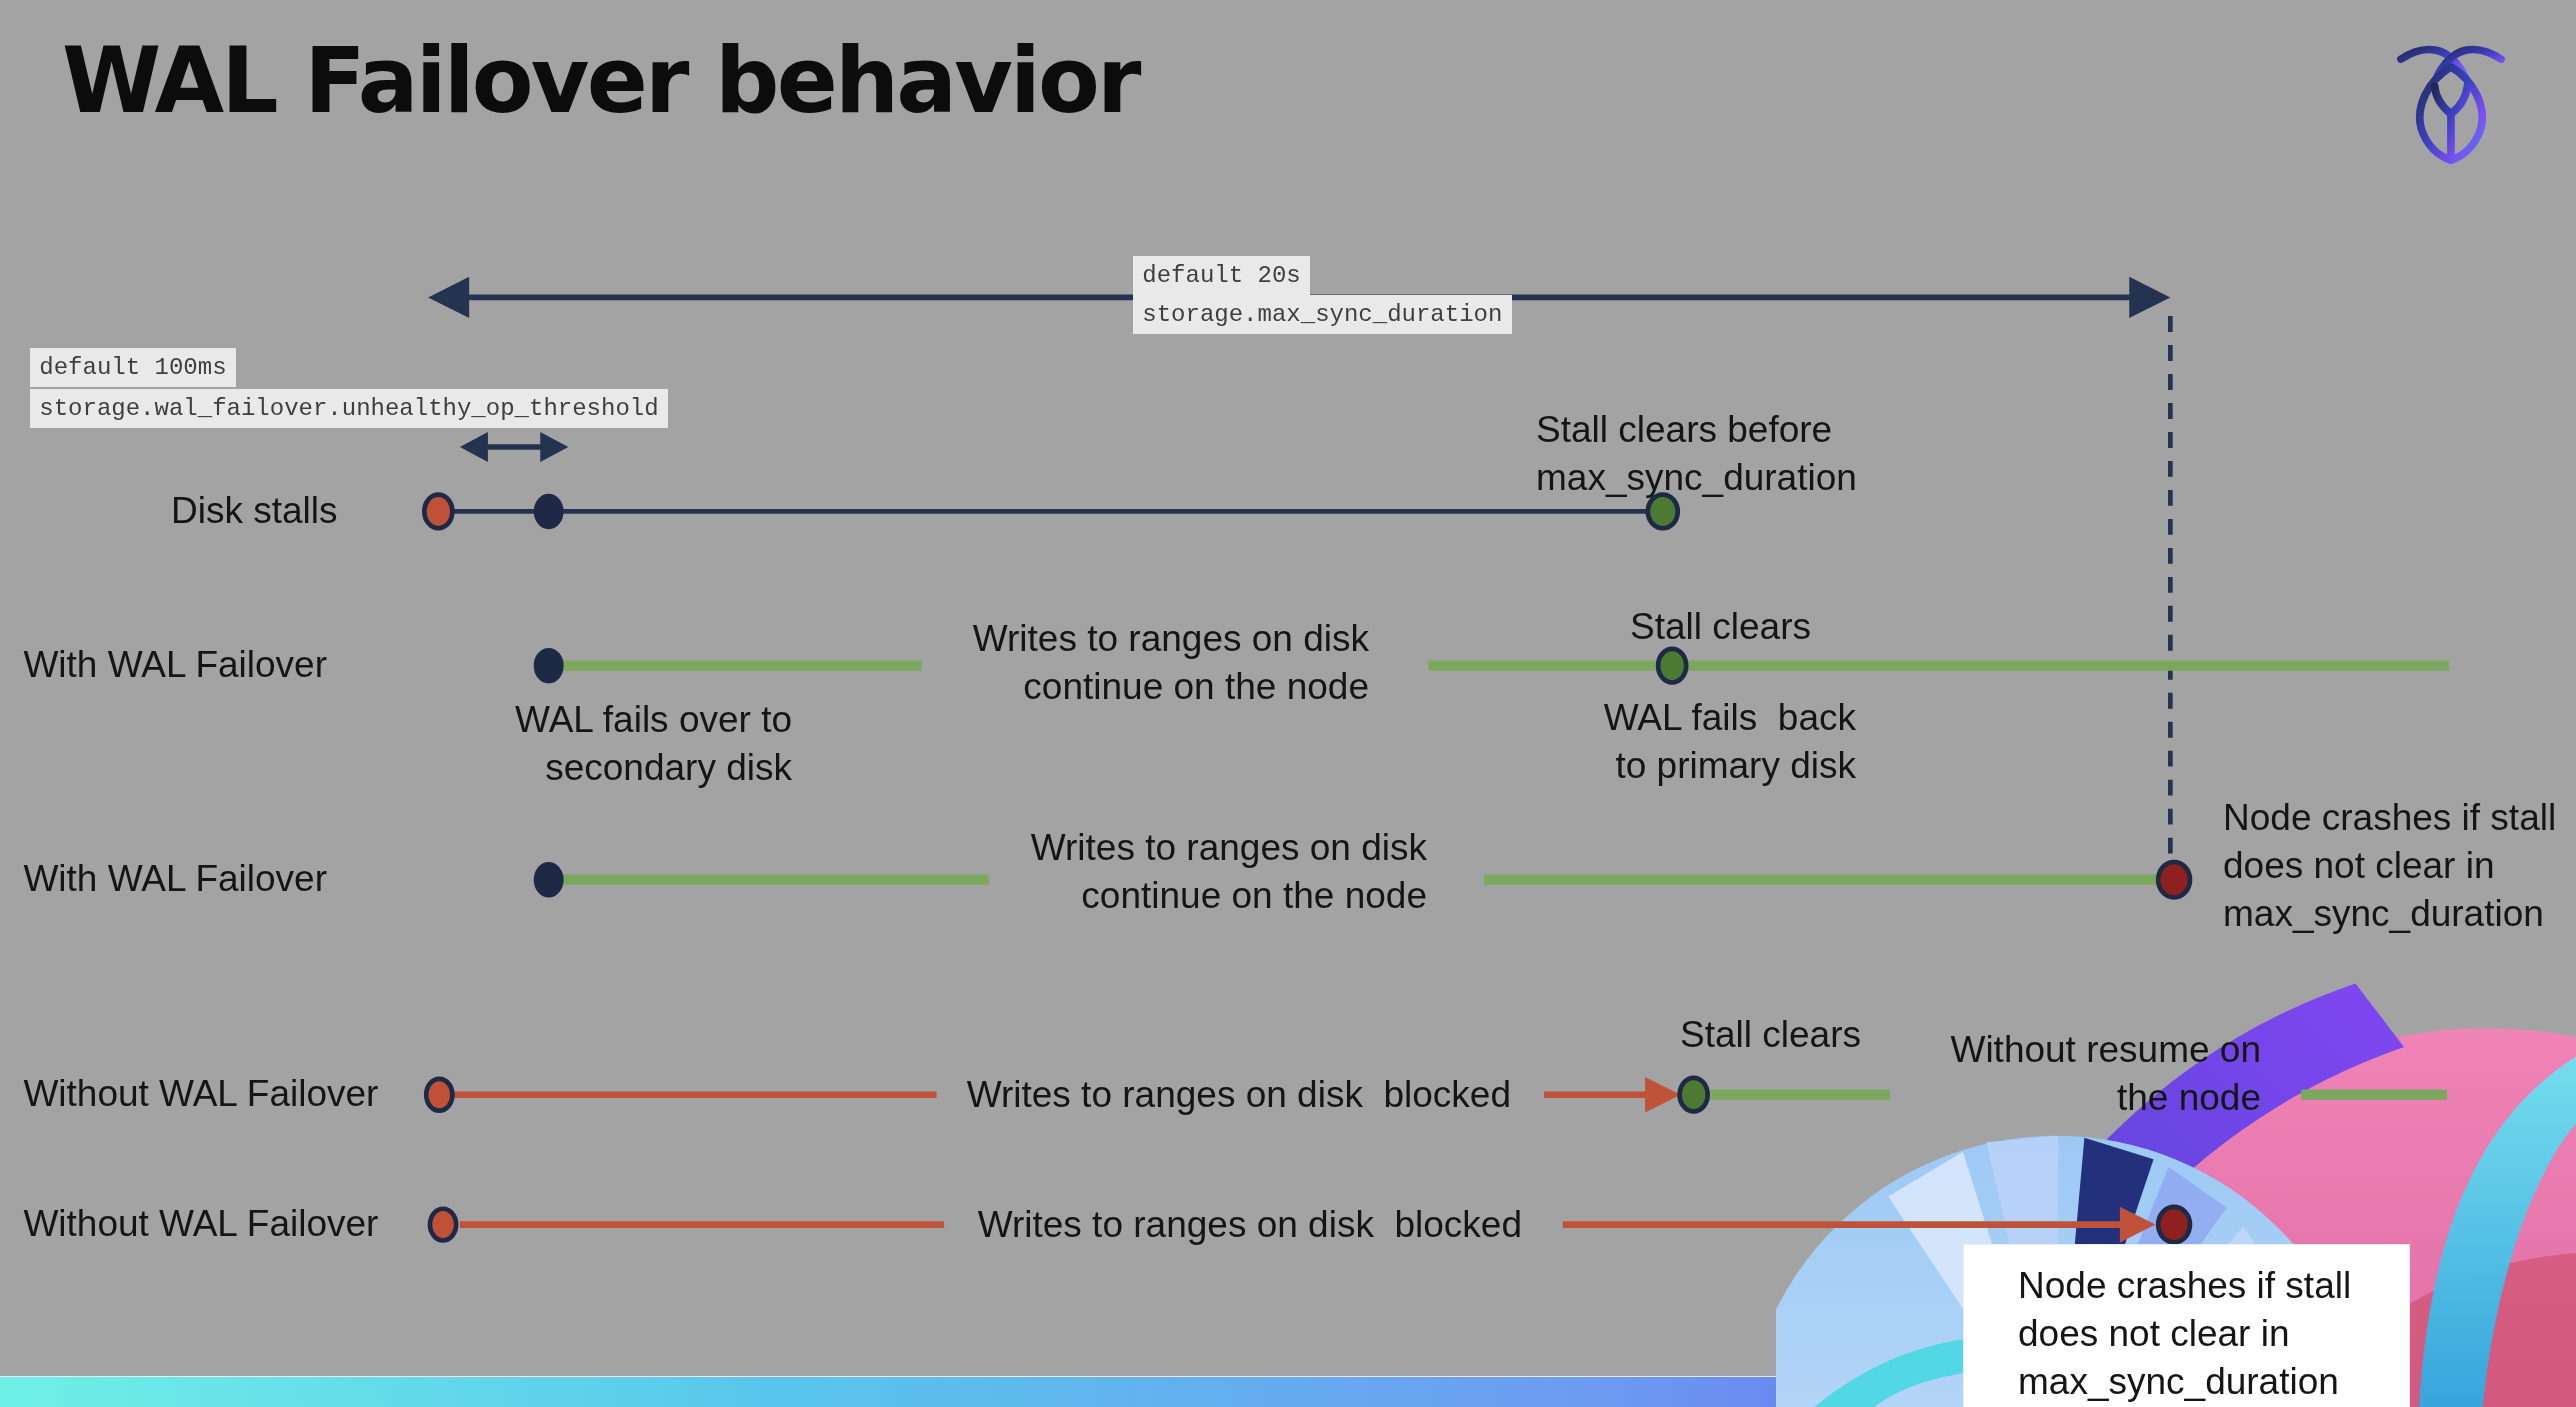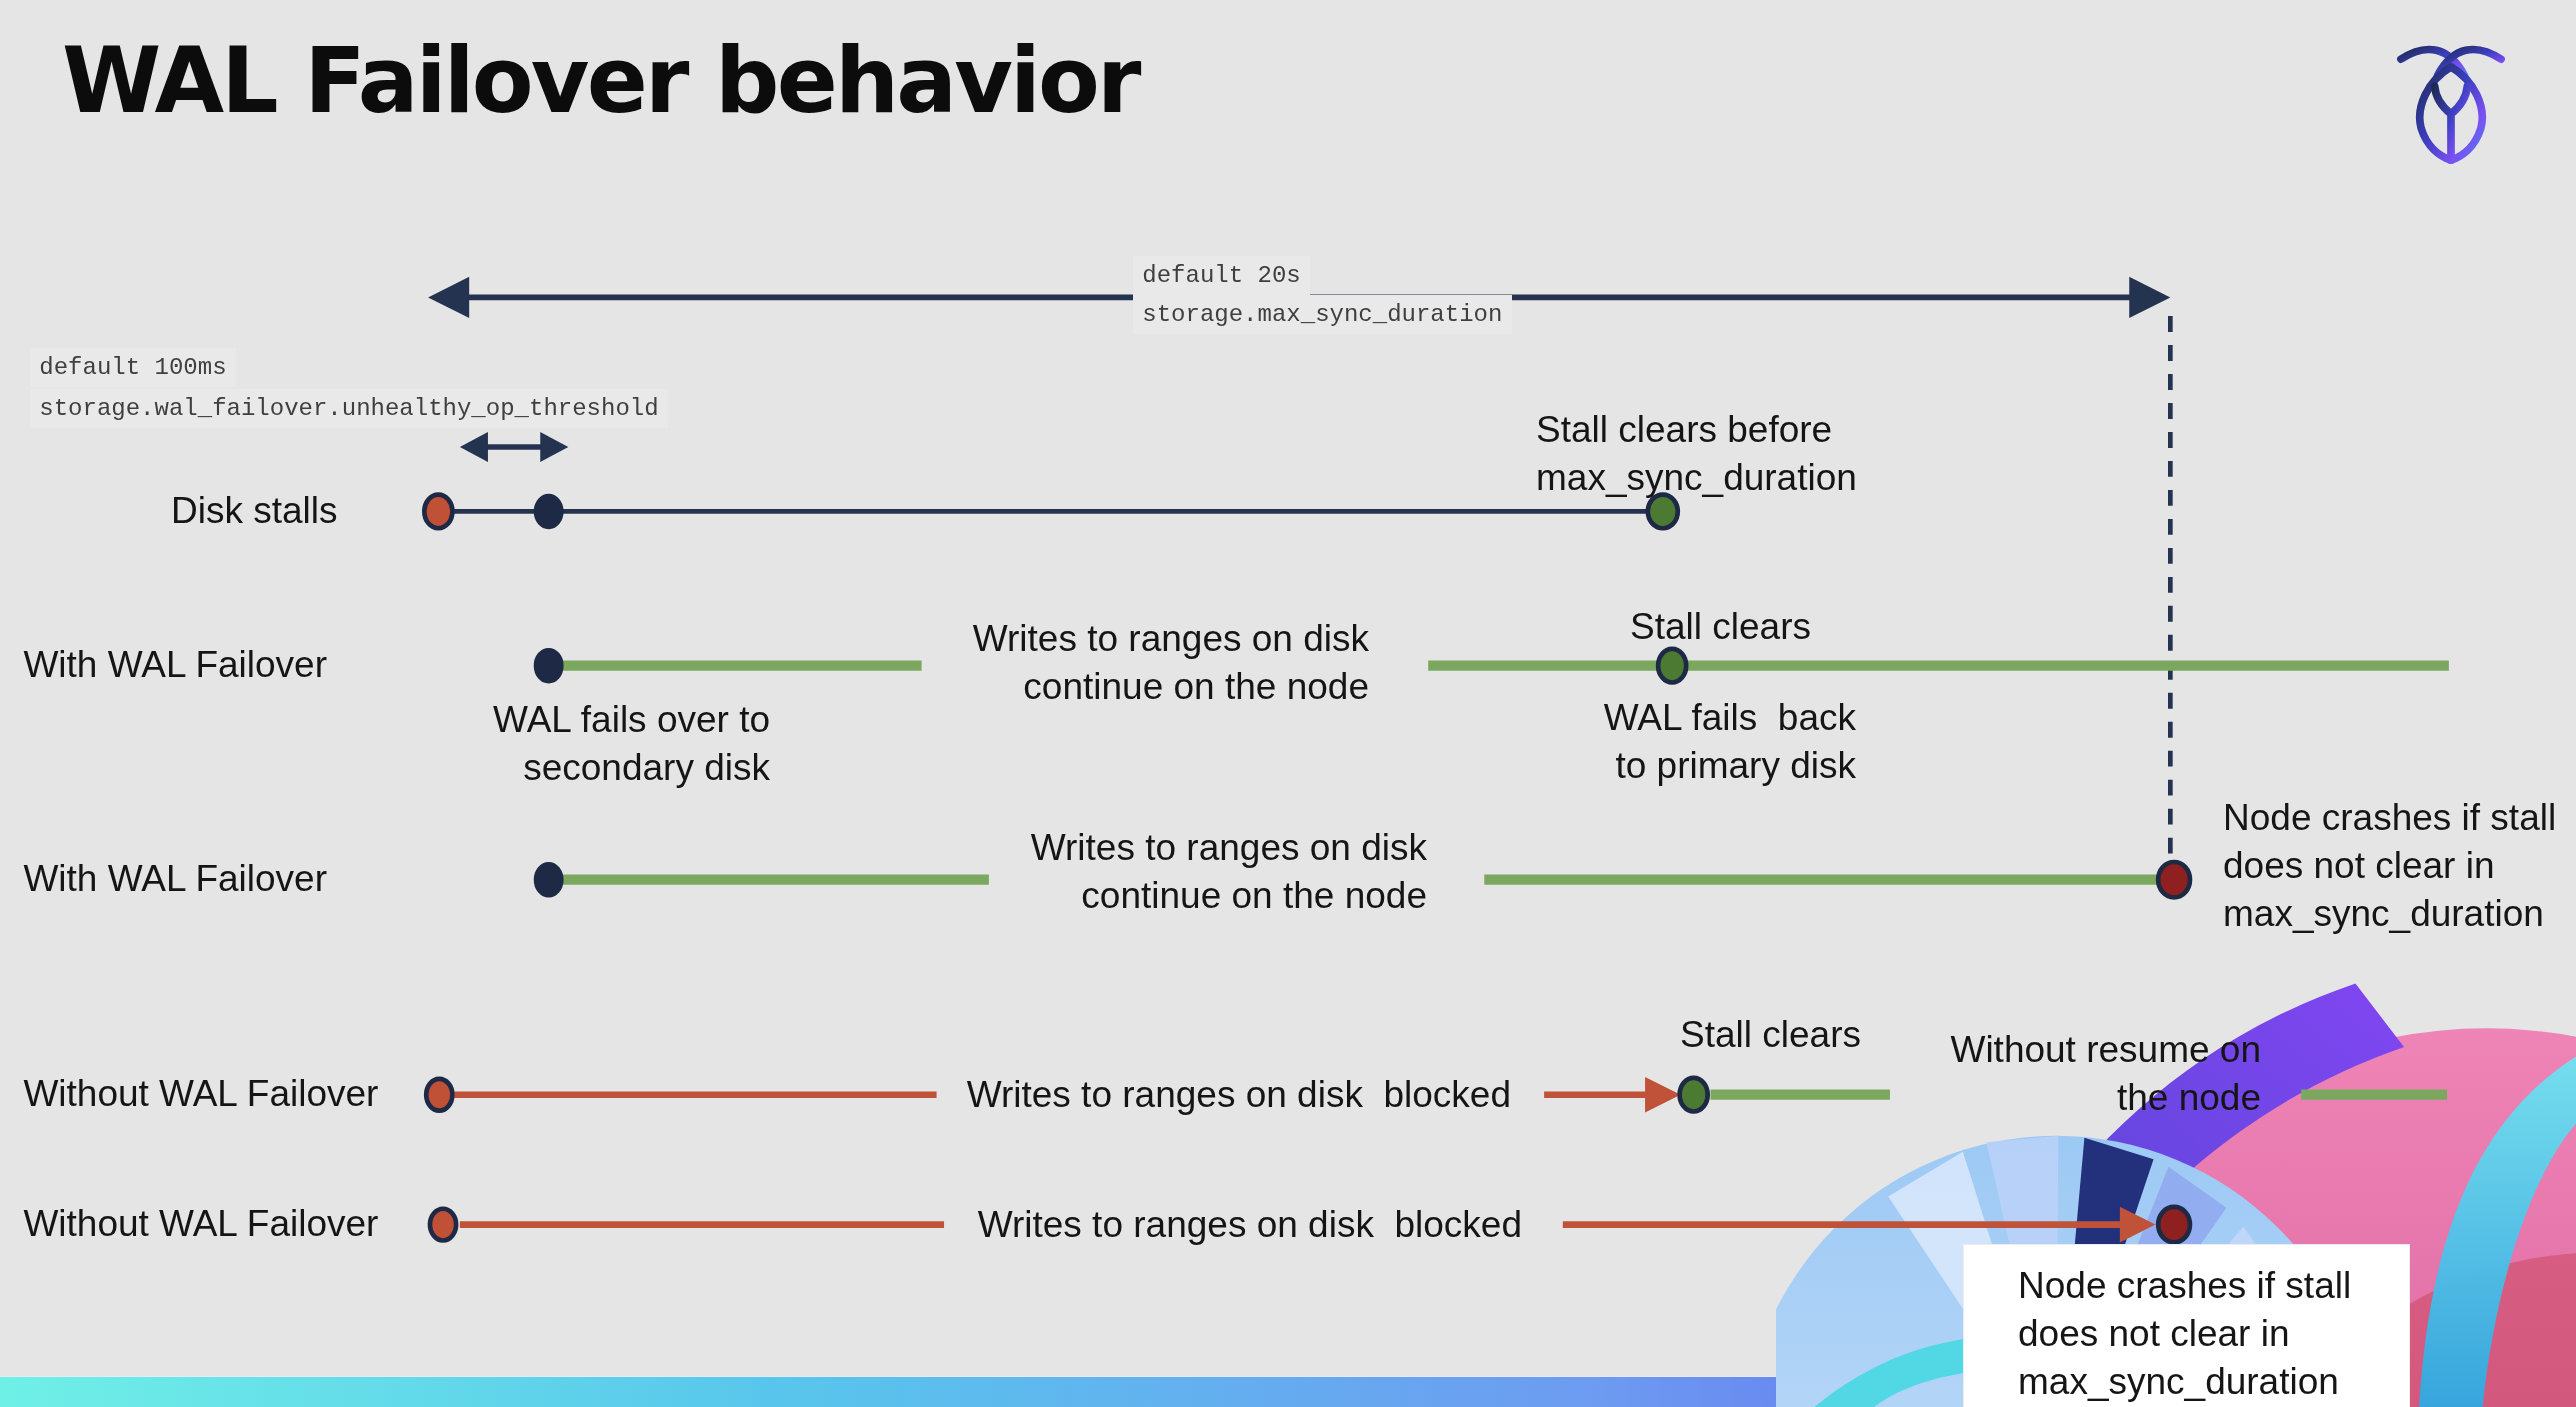--- a/index.html
+++ b/index.html
@@ -1,17 +1,17 @@
 <!DOCTYPE html>
 <html style="--navy: #24334f; --navy-dot: #1d2945; --green-line: #7ba75e; --green-dot: #4d7a33; --sienna: #c0523a; --red-dot: #c05036; --dark-red: #8e2020; --label-bg: #e9e9e9; --label-text: #3f3f3f; --bar-1: #6ff0e6; --bar-2: #58c6ec; --bar-3: #6d9bf1; --bar-4: #5f63ee; --artwork-pink: #d9609d; --artwork-purple: #6a3ae8; --artwork-cyan: #43d8ea; --artwork-pale-blue: #b9d7f7;font-size:15px"><head>
 <meta charset="utf-8">
 <style>
   html,body{margin:0;padding:0;background:#ffffff;}
   .stage{
-    position:relative;width:2576px;height:1408px;overflow:hidden;background:#e5e5e5;
+    position:relative;width:2576px;height:1408px;overflow:hidden;background:#a3a3a3;
     font-family:"Liberation Sans","DejaVu Sans",sans-serif;color:#151515;
   }
   .abs{position:absolute;}
   .title{
     left:62px;top:28px;font-size:90px;font-weight:800;letter-spacing:-2.8px;color:#0c0c0c;
     font-family:"DejaVu Sans","Liberation Sans",sans-serif;
   }
   
   .mono-label{
     font-family:"Liberation Mono","DejaVu Sans Mono",monospace;
@@ -162,21 +162,21 @@
   <div class="abs txt row-label" style="left:23.4px;top:855px">With WAL Failover</div>
   <div class="abs txt row-label" style="left:23.4px;top:1070px">Without WAL Failover</div>
   <div class="abs txt row-label" style="left:23.4px;top:1200px">Without WAL Failover</div>
 
   <div class="abs txt note" style="left:1536px;top:406px;width:393px">Stall clears before
 max_sync_duration</div>
 
   <div class="abs txt note center" style="left:930px;top:615px;width:439px">Writes to ranges on disk
 continue on the node</div>
   <div class="abs txt note center" style="left:1531px;top:603px;width:280px">Stall clears</div>
-  <div class="abs txt note center" style="left:443px;top:696px;width:327px">WAL fails over to
+  <div class="abs txt note center" style="left:465px;top:696px;width:327px">WAL fails over to
 secondary disk</div>
   <div class="abs txt note center" style="left:1538px;top:694px;width:318px">WAL fails  back
 to primary disk</div>
 
   <div class="abs txt note center" style="left:988px;top:824px;width:439px">Writes to ranges on disk
 continue on the node</div>
   <div class="abs txt note" style="left:2223px;top:794px;width:355px">Node crashes if stall
 does not clear in
 max_sync_duration</div>
 

